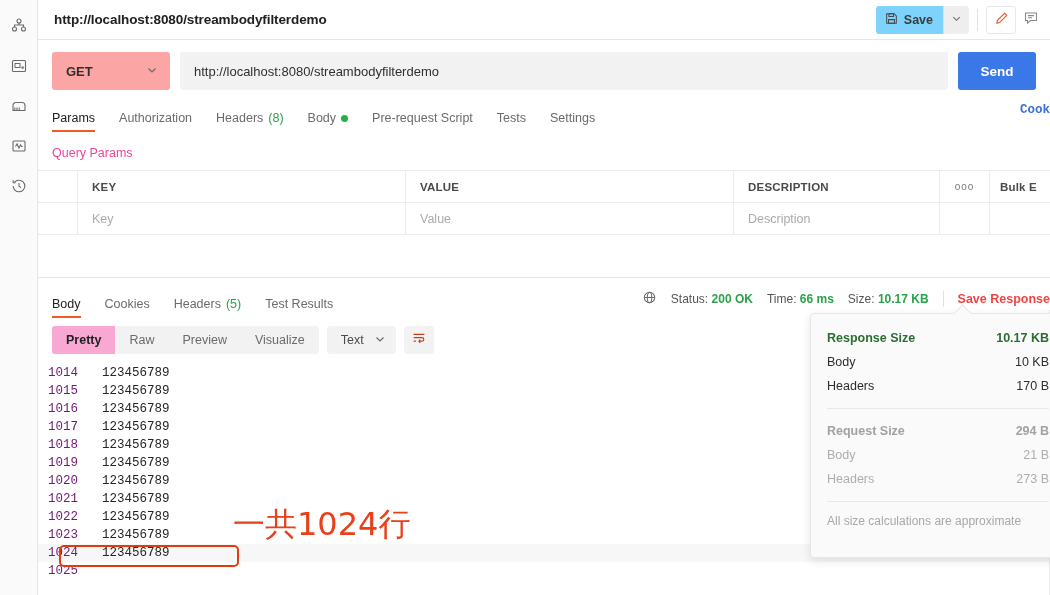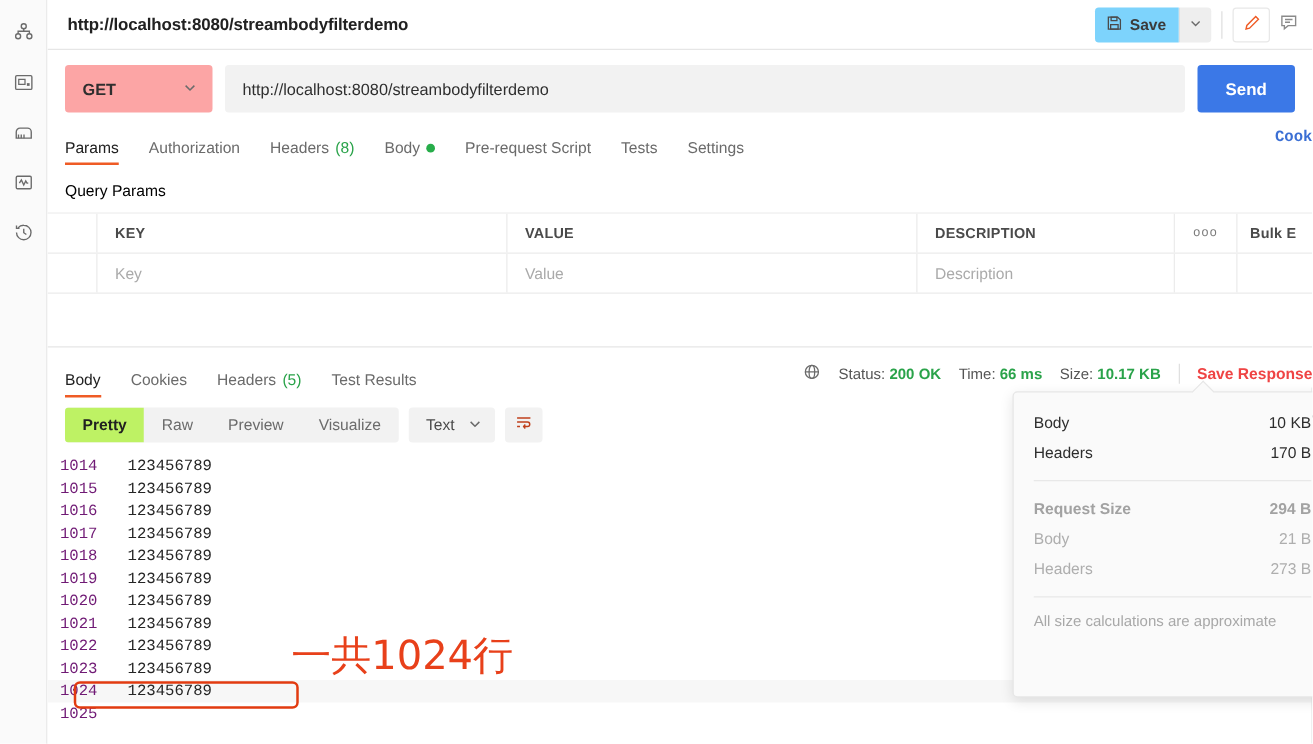--- a/index.html
+++ b/index.html
@@ -123,21 +123,21 @@
   .count { color:#2aa34a; }
   .dot-green { width:7px; height:7px; border-radius:50%; background:#27ad4a; display:inline-block; }
   .cookies-link {
     position:absolute; right:0px; top:1px;
     font-size:12.5px; font-weight:bold; color:#3b6fd4; cursor:pointer;
     white-space:nowrap;
     font-family:Liberation Mono, monospace;
   }
 
   
-  .qp-label { font-size:12.5px; color:#000000; padding: 14px 0 10px 14px; }
+  .qp-label { font-size:12.5px; color:#ec4899; padding: 14px 0 10px 14px; }
   .qp-table { width: 100%; border-top:1px solid #ececec; }
   .qp-row { display:flex; height:32px; border-bottom:1px solid #ececec; }
   .qp-row.head { background:#fff; }
   .qp-check { width:40px; border-right:1px solid #ececec; flex:0 0 40px; }
   .qp-key { flex: 0 0 328px; border-right:1px solid #ececec; display:flex; align-items:center; padding-left:14px; }
   .qp-val { flex: 0 0 328px; border-right:1px solid #ececec; display:flex; align-items:center; padding-left:14px; }
   .qp-desc { flex: 1 1 auto; border-right:1px solid #ececec; display:flex; align-items:center; padding-left:14px; }
   .qp-more { flex:0 0 50px; display:flex; align-items:center; justify-content:center; border-right:1px solid #ececec; }
   .qp-bulk { flex:0 0 60px; display:flex; align-items:center; padding-left:10px; }
   .hcell { font-size:11.5px; font-weight:bold; color:#4a4a4a; letter-spacing:0.2px; }
@@ -159,21 +159,21 @@
   }
   .meta-val-green { color:#2aa34a; font-weight:bold; }
   .meta-sep { width:1px; height:16px; background:#e0e0e0; }
   .save-resp { color:#ef4444; font-weight:bold; font-size:12.5px; cursor:pointer; }
 
   
   .bodybar { display:flex; align-items:center; gap:8px; padding: 8px 14px 6px 14px; }
   .segment { display:flex; background:#f2f2f2; border-radius:3px; height:28px; overflow:hidden; }
   .seg { padding: 0 14px; height:28px; display:flex; align-items:center;
          font-size:12.5px; color:#6b6b6b; cursor:pointer; }
-  .seg.active { background:#bef264; color:#212121; font-weight:bold; }
+  .seg.active { background:#f9a8d4; color:#212121; font-weight:bold; }
   .typesel {
     display:flex; align-items:center; gap:10px;
     background:#f2f2f2; border-radius:3px; height:28px;
     padding: 0 10px 0 14px; font-size:12.5px; color:#4a4a4a; cursor:pointer;
   }
   .wrapbtn {
     width:30px; height:28px; background:#f2f2f2; border-radius:3px;
     display:flex; align-items:center; justify-content:center; cursor:pointer;
     color:#c0401c;
   }
@@ -527,20 +527,24 @@
             <path d="M11.1 11.1l3.4 3.4"></path>
         </svg>
       </span>
     </div>
 
     <div class="ann-box"></div>
     <div class="ann-text">一共1024行</div>
 
     <div class="popover">
       <div class="po-row">
+        <span class="po-title">Response Size</span>
+        <span class="po-title-val">10.17 KB</span>
+      </div>
+      <div class="po-row">
         <span class="po-k">Body</span>
         <span class="po-v">10 KB</span>
       </div>
       <div class="po-row">
         <span class="po-k">Headers</span>
         <span class="po-v">170 B</span>
       </div>
       <div class="po-div"></div>
       <div class="po-row">
         <span class="po-k muted bold">Request Size</span>

